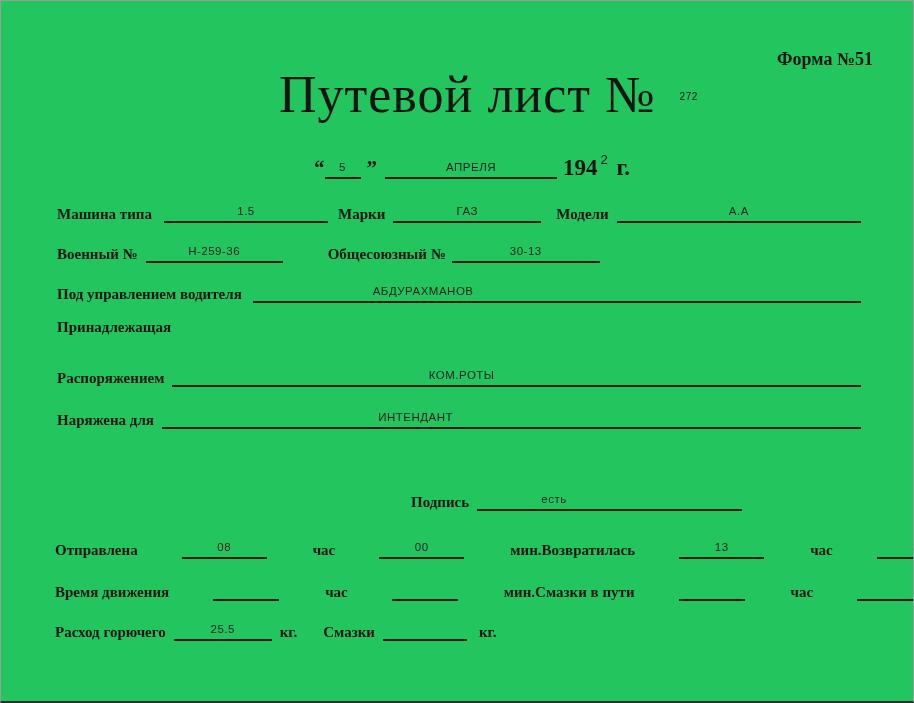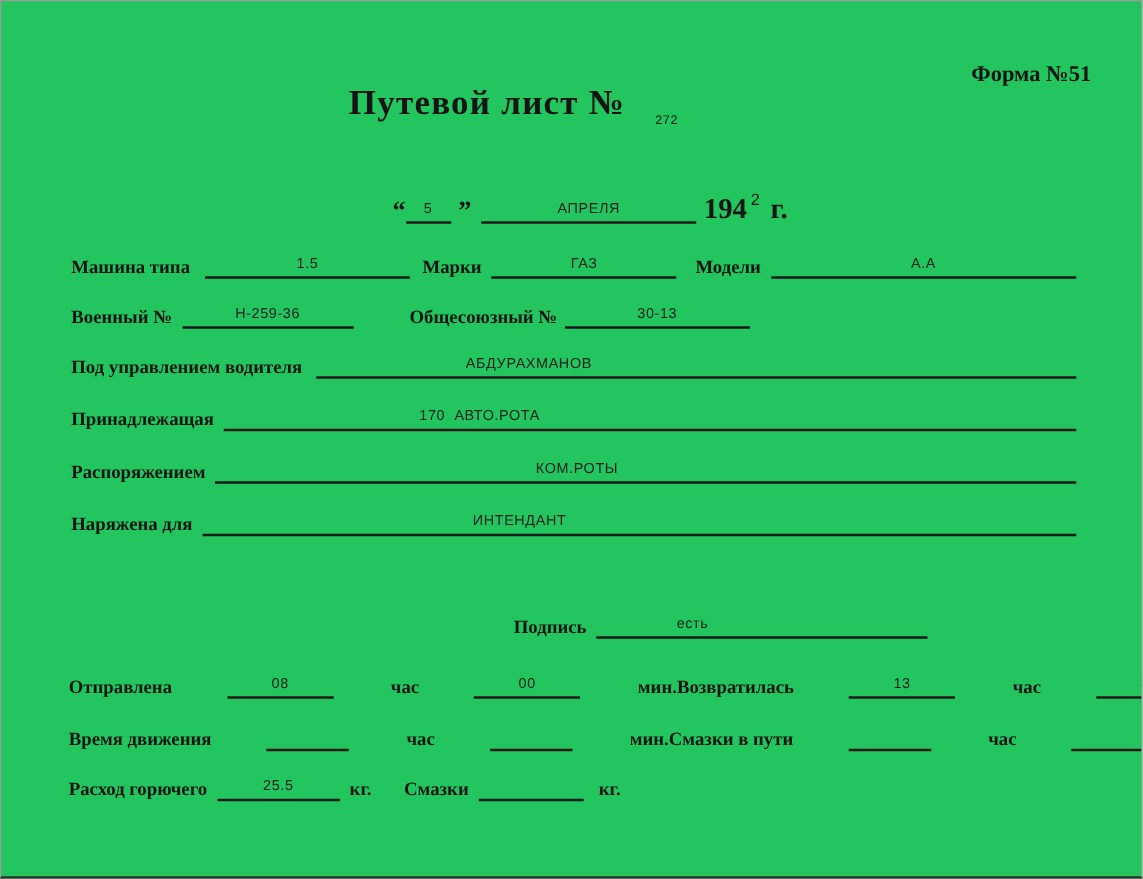--- a/index.html
+++ b/index.html
@@ -20,21 +20,21 @@
   .blank{position:relative;border-bottom:2px solid #1a1a1a;height:26px;flex:none;box-sizing:border-box;}
   .blank.grow{flex:1 1 auto;}
   .val{
     position:absolute;bottom:4px;left:50%;transform:translateX(-50%);
     font-family:"Liberation Sans",sans-serif;font-size:11.5px;color:#222;
     white-space:pre;letter-spacing:.5px;line-height:1;
   }
   .v28{left:28%;} .v30{left:30%;} .v34{left:34%;padding-left:32px;} .v42{left:42%;} .v29{left:29%;}
   .form-no{position:absolute;top:48px;right:40px;font-size:18px;font-weight:bold;}
   .title-row{position:absolute;top:68px;left:278px;display:flex;align-items:flex-start;}
-  .title{font-size:28px;font-weight:bold;line-height:1;letter-spacing:1px;white-space:nowrap;}
+  .title{font-size:52px;font-weight:normal;line-height:1;letter-spacing:1px;white-space:nowrap;}
   .title-num{margin:22px 0 0 24px;font-family:"Liberation Sans",sans-serif;font-size:10px;letter-spacing:.5px;}
   .date-row{top:146px;left:313px;height:32px;}
   .q{font-weight:bold;font-size:21px;line-height:1;}
   .year{font-weight:bold;font-size:23px;line-height:1;white-space:nowrap;margin-left:6px;}
   .year sup{font-family:"Liberation Sans",sans-serif;font-weight:normal;font-size:13px;position:relative;top:-2px;margin:0 3px;}
   .ml6{margin-left:6px;} .ml8{margin-left:8px;} .ml10{margin-left:10px;}
   .ml11{margin-left:11px;} .ml12{margin-left:12px;} .ml15{margin-left:15px;}
   .ml26{margin-left:26px;} .ml45{margin-left:45px;}
   .w36{width:36px;} .w66{width:66px;} .w84{width:84px;} .w85{width:85px;}
   .w98{width:98px;} .w137{width:137px;} .w148{width:148px;} .w164{width:164px;}
@@ -92,23 +92,20 @@
 
   <div class="row" style="top:276px;left:56px;right:52px;justify-content:space-between;">
     <span class="lbl">Под управлением водителя</span>
     <span class="blank grow ml11">
       <span class="val v28">АБДУРАХМАНОВ</span>
     </span>
   </div>
 
   <div class="row" style="top:318px;left:56px;right:52px;">
     <span class="lbl">Принадлежащая</span>
-    <span class="blank grow ml8">
-      <span class="val v30">170  АВТО.РОТА</span>
-    </span>
   </div>
 
   <div class="row" style="top:360px;left:56px;right:52px;">
     <span class="lbl">Распоряжением</span>
     <span class="blank grow ml8">
       <span class="val v42">КОМ.РОТЫ</span>
     </span>
   </div>
 
   <div class="row" style="top:402px;left:56px;right:52px;">

